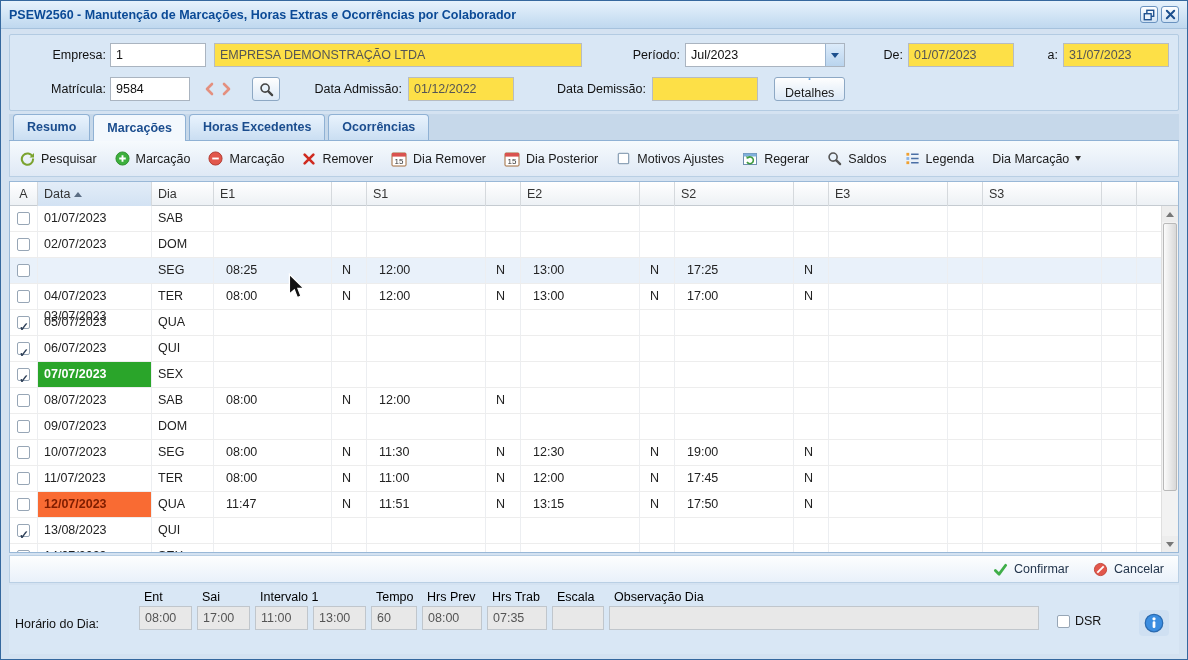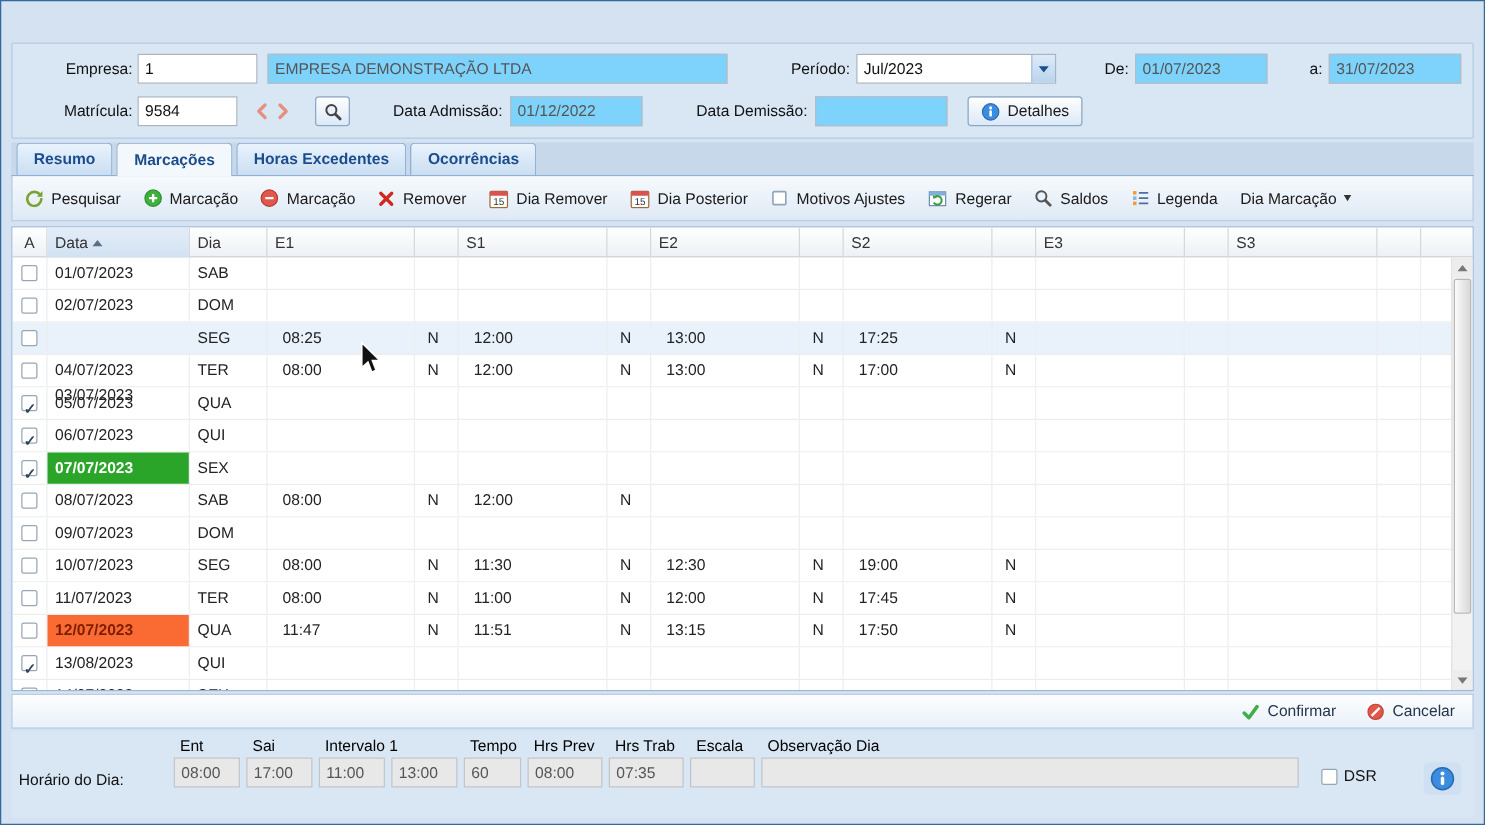--- a/index.html
+++ b/index.html
@@ -17,34 +17,34 @@
   .wbtn { width:18px; height:17px; border:1px solid #6a93c0; border-radius:3px;
     background:linear-gradient(#ffffff,#cfe2f4); display:flex; align-items:center; justify-content:center; cursor:pointer; }
 
   
   .hdr { position:absolute; top:33px; left:8px; right:8px; height:77px;
     background:#d9e7f5; border:1px solid #b3cbe2; border-radius:2px; padding:8px; }
   .frow { display:flex; align-items:center; height:24px; }
   .frow.r2 { margin-top:10px; }
   .lbl { display:inline-block; text-align:right; color:#111; white-space:nowrap; }
   .tin { height:24px; border:1px solid #aab4c0; background:#fff; padding:0 5px; font:inherit; color:#111; }
-  .fro { height:24px; border:1px solid #b7bcc2; background:#7dd3fc; color:#555; padding:2px 5px; line-height:19px;
+  .fro { height:24px; border:1px solid #b7bcc2; background:#fde047; color:#555; padding:2px 5px; line-height:19px;
     white-space:nowrap; overflow:hidden; }
   .combo { height:24px; border:1px solid #aab4c0; background:#fff; display:flex; }
   .combo-val { flex:1; padding:2px 5px; line-height:19px; color:#111; }
   .combo-trig { width:19px; background:linear-gradient(#dcebfa,#b9d4ee); border-left:1px solid #9ab4d0;
     display:flex; align-items:center; justify-content:center; cursor:pointer; }
   .tri-down { width:0; height:0; border-left:4px solid transparent; border-right:4px solid transparent; border-top:5px solid #1c4f8d; display:inline-block; }
   .tri-up { width:0; height:0; border-left:4px solid transparent; border-right:4px solid transparent; border-bottom:5px solid #777; display:inline-block; }
   .tri-down.g { border-top-color:#777; }
   .navarrow { width:18px; height:20px; display:flex; align-items:center; justify-content:center; cursor:default; }
   .sqbtn { width:28px; height:24px; border:1px solid #8da8c4; border-radius:3px;
     background:linear-gradient(#fefefe,#dce9f7); display:flex; align-items:center; justify-content:center; cursor:pointer; }
   .btn { height:24px; border:1px solid #8da8c4; border-radius:3px; background:linear-gradient(#fefefe,#dce9f7);
-    display:flex; align-items:center; gap:6px; padding:0 10px; cursor:pointer; white-space:nowrap; }
+    display:flex; align-items:center; gap:6px; padding:0 10px; cursor:pointer; white-space:nowrap;flex-direction:column; }
 
   
   .tabstrip { position:absolute; top:113px; left:8px; right:8px; height:27px;
     background:#c6d8ea; border-bottom:1px solid #8fb1d4; display:flex; align-items:flex-end; padding-left:4px; }
   .tab { height:26px; line-height:25px; padding:0 13px; margin-right:3px; border:1px solid #8fb1d4; border-bottom:none;
     border-radius:4px 4px 0 0; background:linear-gradient(#e9f3fd,#cadef2); color:#1b4d8e; font-weight:bold; cursor:pointer; }
   .tab.active { background:#f3f8fd; border-color:#8fb1d4; height:27px; line-height:26px; margin-bottom:-1px; }
 
   
   .toolbar { position:absolute; top:140px; left:8px; right:8px; height:36px;
@@ -99,20 +99,36 @@
     background:#cfe0f2; display:flex; align-items:center; justify-content:center; cursor:pointer; }
 
   .cursor { position:absolute; left:287px; top:272px; z-index:99; pointer-events:none; }
   svg { display:block; }
 </style>
 </head>
 <body>
 
 <div class="window">
 
+  <div class="titlebar">
+    <span class="title">PSEW2560 - Manutenção de Marcações, Horas Extras e Ocorrências por Colaborador</span>
+    <span class="winbtns">
+      <span class="wbtn">
+        <svg width="12" height="12" viewBox="0 0 14 14">
+            <rect x="4.5" y="1.5" width="8" height="7" fill="none" stroke="#1c4f8d" stroke-width="1.6"></rect>
+            <rect x="1.5" y="5.5" width="8" height="7" fill="#eaf3fc" stroke="#1c4f8d" stroke-width="1.6"></rect>
+          </svg>
+      </span>
+      <span class="wbtn">
+        <svg width="11" height="11" viewBox="0 0 12 12">
+            <path d="M2 2l8 8M10 2l-8 8" stroke="#1c4f8d" stroke-width="2.2" stroke-linecap="round"></path>
+          </svg>
+      </span>
+    </span>
+  </div>
 
   <div class="hdr">
     <div class="frow r1">
       <label class="lbl" style="width:88px">Empresa:</label>
       <input class="tin" style="width: 96px; margin-left: 4px;" value="1">
       <div class="fro" style="width:368px;margin-left:8px">EMPRESA DEMONSTRAÇÃO LTDA</div>
       <label class="lbl" style="width:62px;margin-left:36px">Período:</label>
       <div class="combo" style="width:160px;margin-left:5px">
         <span class="combo-val">Jul/2023</span>
         <span class="combo-trig">

